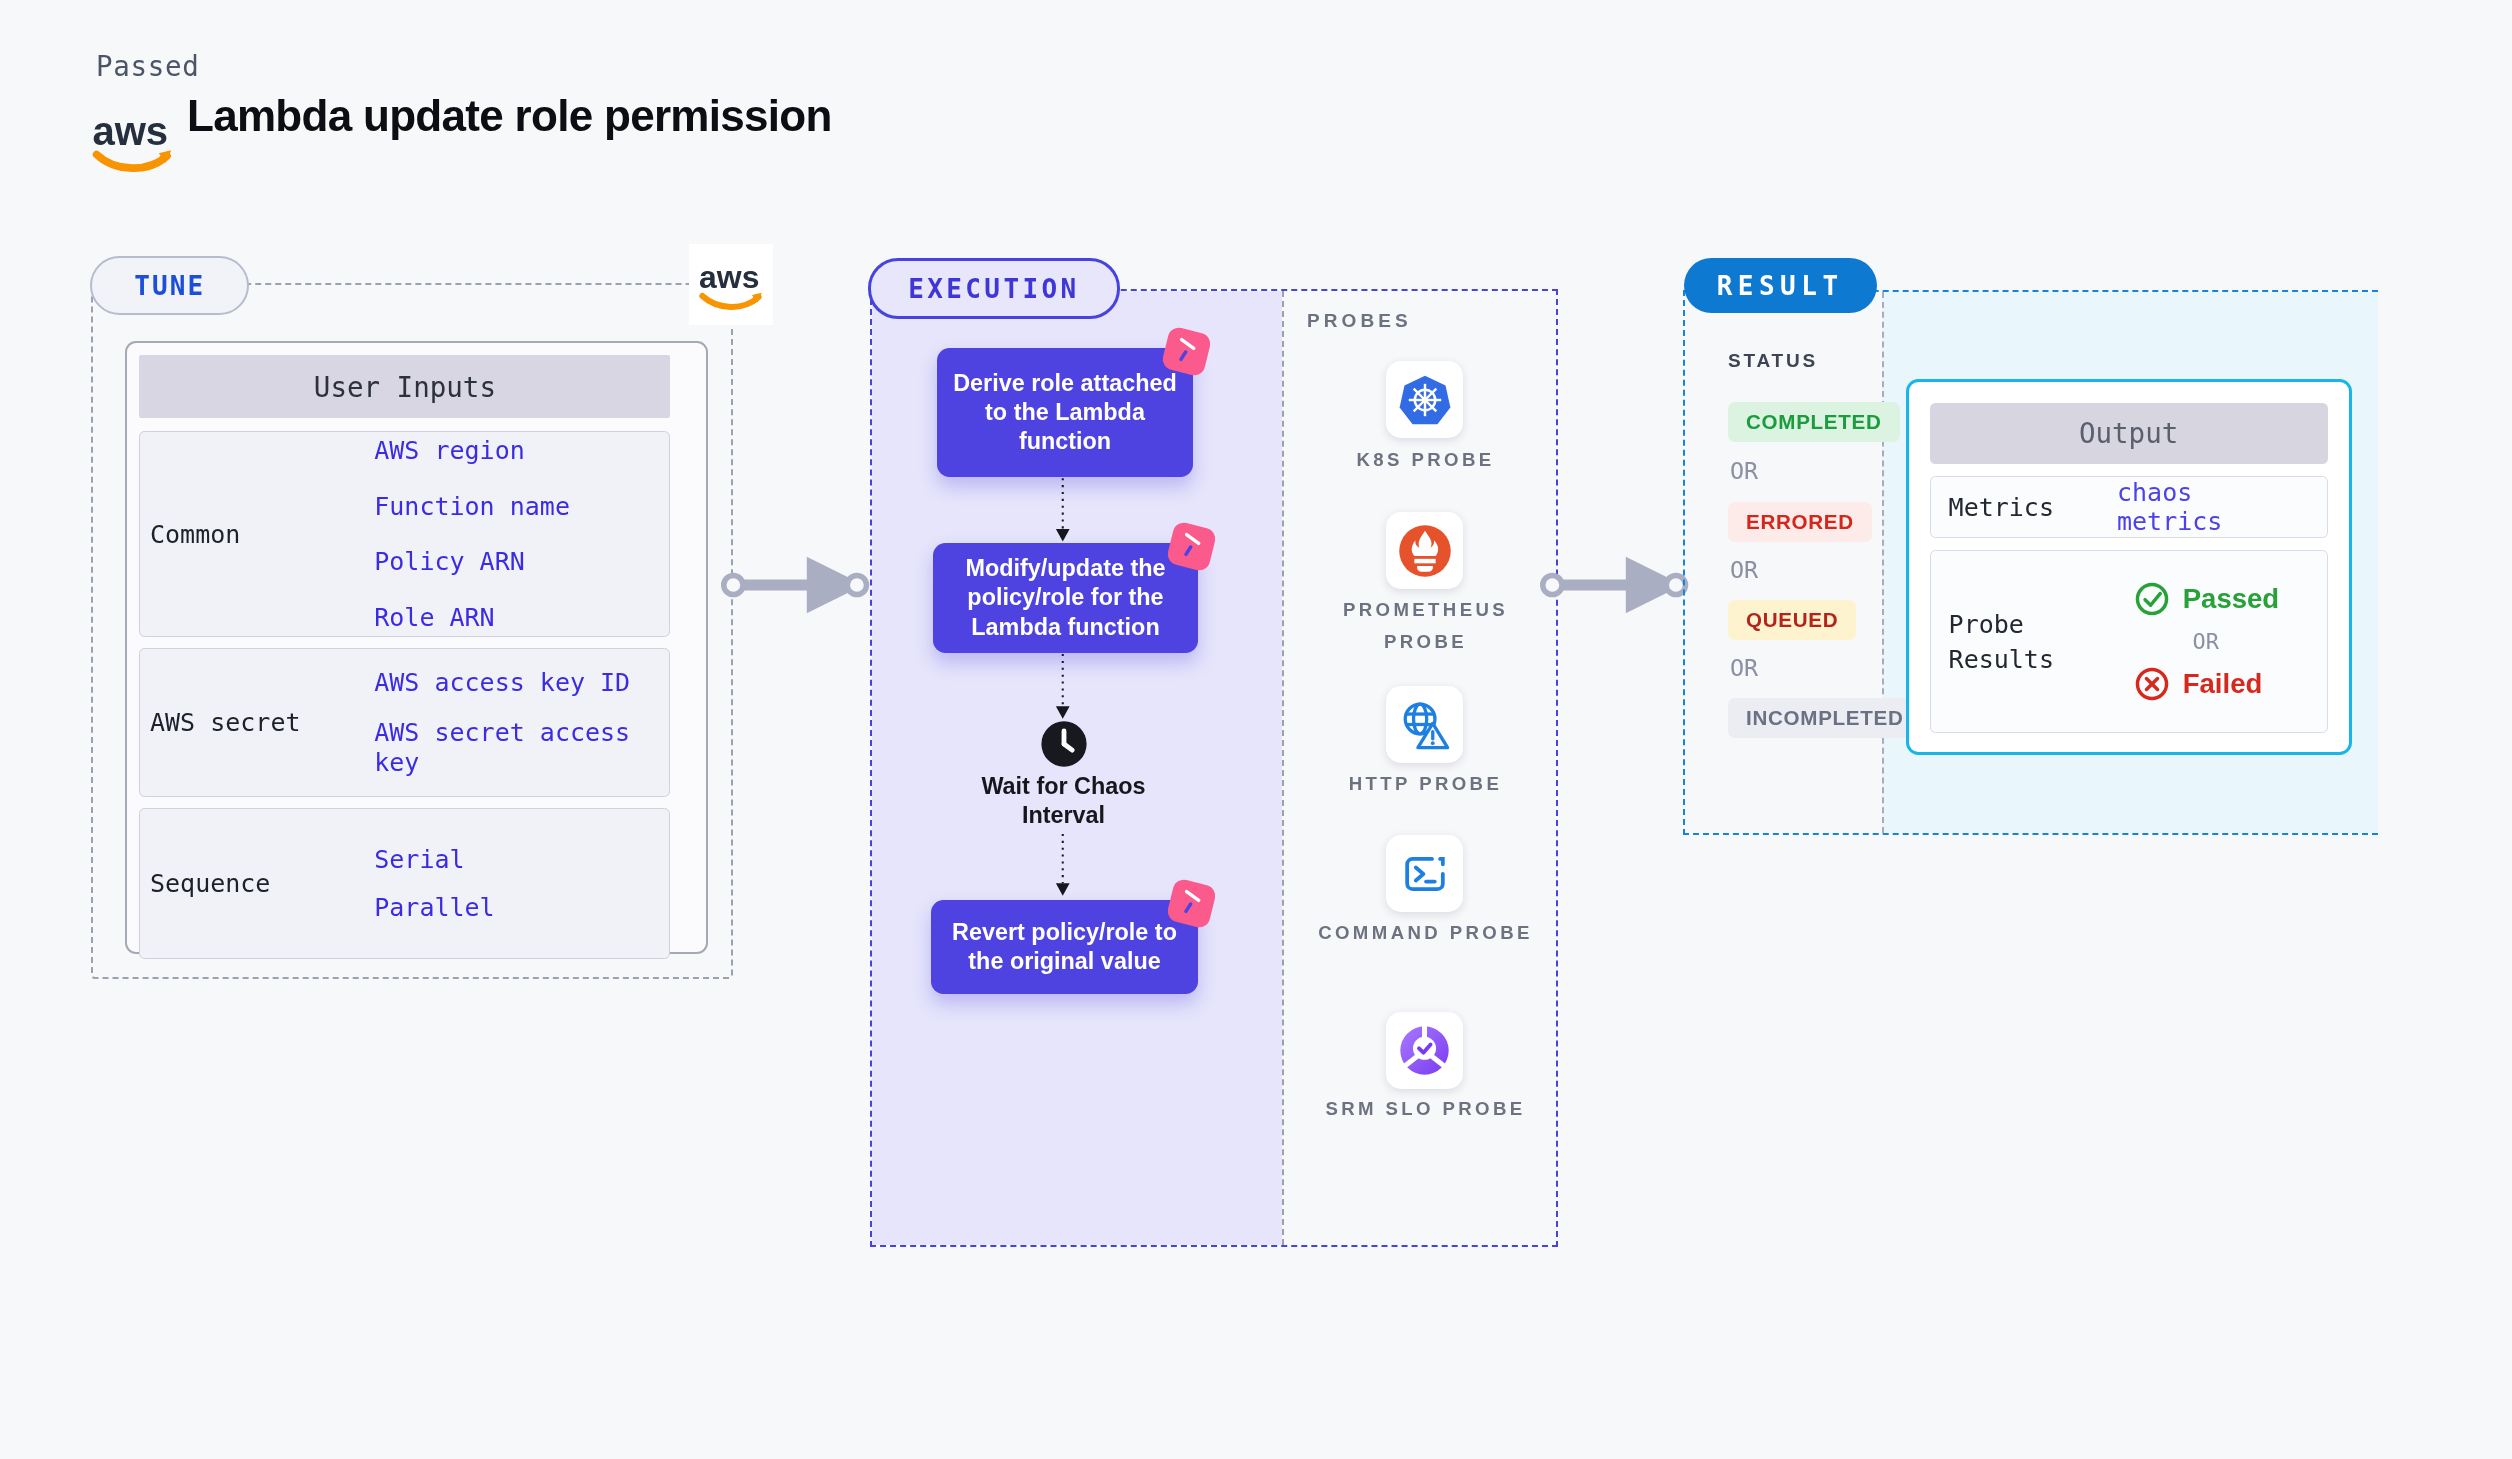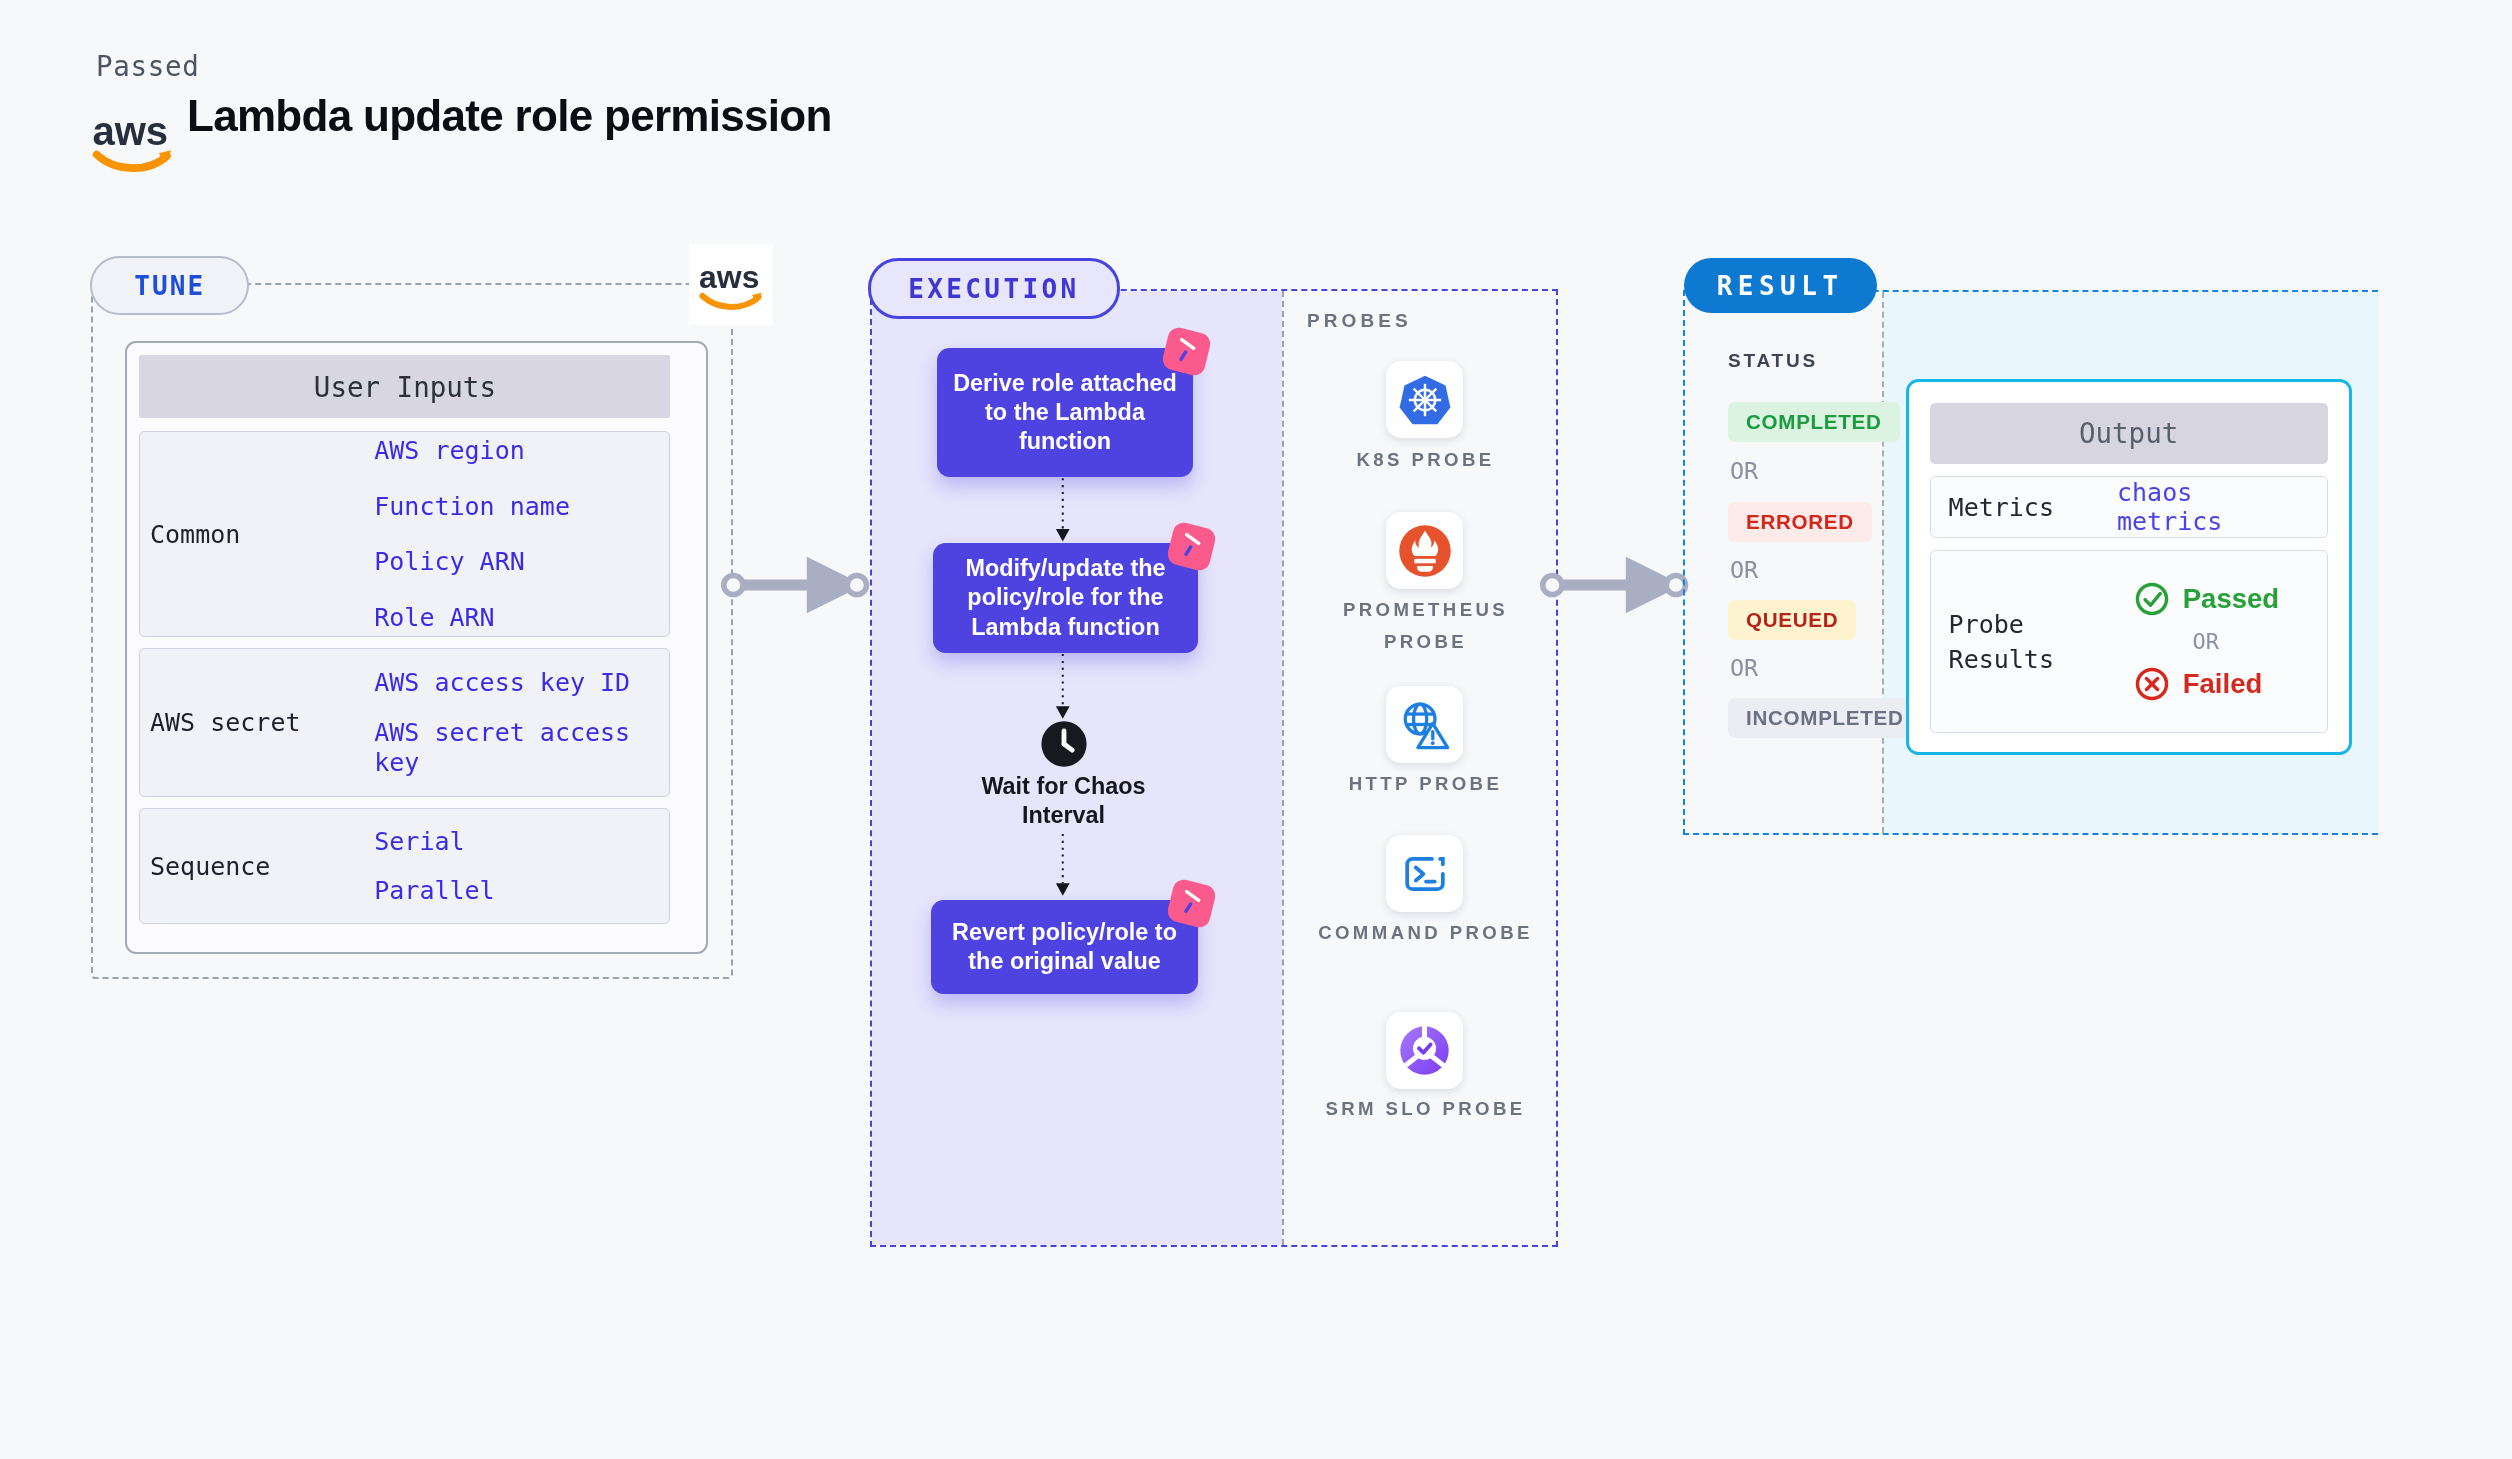--- a/index.html
+++ b/index.html
@@ -117,21 +117,21 @@
       </div>
 
       <div class="abs ui-row" style="top:305px;height:149px;">
         <div class="ui-row-label mono">AWS secret</div>
         <div class="ui-vals mono" style="gap:20.6px;">
           <span>AWS access key ID</span>
           <span>AWS secret access key</span>
         </div>
       </div>
 
-      <div class="abs ui-row" style="top:465px;height:116px;">
+      <div class="abs ui-row" style="top:465px;height:151px;">
         <div class="ui-row-label mono">Sequence</div>
         <div class="ui-vals mono" style="gap:19px;">
           <span>Serial</span>
           <span>Parallel</span>
         </div>
       </div>
     </div>
   </div>
 
   <svg class="abs flow-arrow" style="left:721px;top:547px;" viewBox="0 0 220 110">

